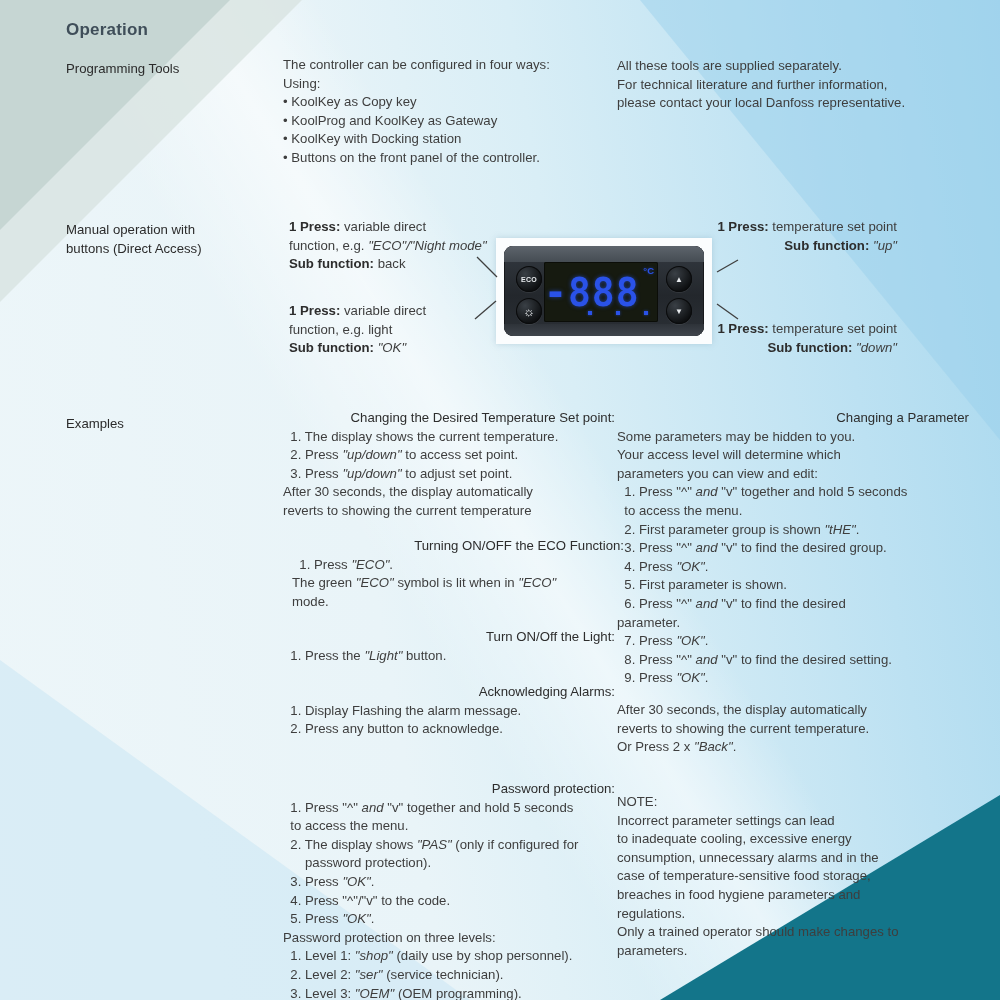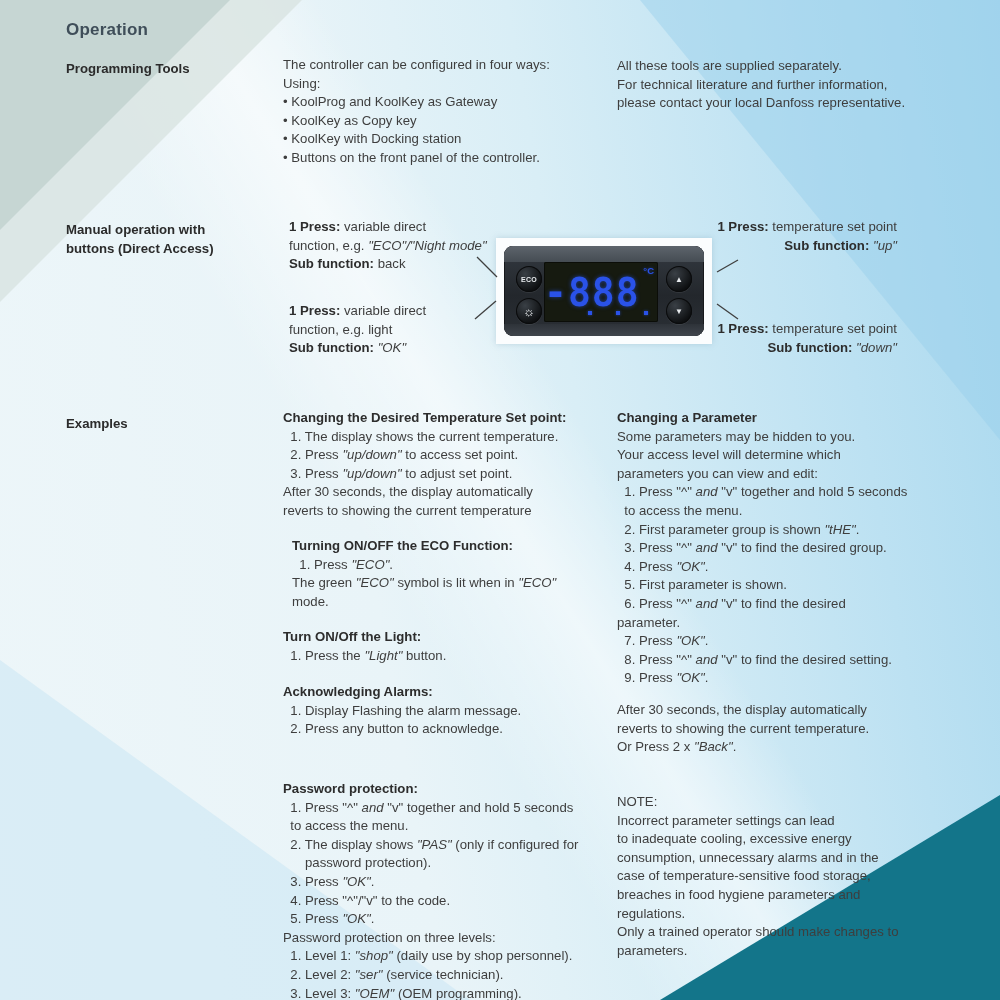--- a/index.html
+++ b/index.html
@@ -12,22 +12,22 @@
   .layer{position:absolute;inset:0;pointer-events:none;}
   .tr-blue{background:rgba(150,207,236,.45);clip-path:polygon(64% 0,100% 0,100% 44%);}
   .bl-blue{background:rgba(190,225,242,.40);clip-path:polygon(0 66%,0 100%,47% 100%);}
   .streak{background:linear-gradient(58deg,rgba(255,255,255,0) 40%,rgba(255,255,255,.55) 50%,rgba(255,255,255,0) 58%);}
   .gray-outer{background:rgba(216,227,225,.8);clip-path:polygon(0 0,302px 0,0 302px);}
   .gray-inner{background:#c6d6d3;clip-path:polygon(0 0,230px 0,0 230px);}
   .teal-tri{background:#13758a;clip-path:polygon(66% 100%,100% 79.5%,100% 100%);}
   .tblock{position:absolute;font-size:13.2px;line-height:18.6px;z-index:3;}
   .tblock .line{white-space:pre-wrap;}
   .title{font-size:17px;font-weight:700;color:#3f4e59;letter-spacing:.2px;}
-  .label{font-weight:700;color:#2b2b2b;}
-  .head{font-weight:700;color:#2d2d2d;white-space:pre-wrap;}
+  .label{font-weight:400;color:#2b2b2b;}
+  .head{font-weight:400;color:#2d2d2d;white-space:pre-wrap;text-align:right;}
   .b{font-weight:700;color:#2d2d2d;}
   .i{font-style:italic;}
   .ralign{text-align:right;}
   
   .photo{position:absolute;left:496px;top:238px;width:216px;height:106px;background:#fbfdfe;z-index:2;
          box-shadow:0 0 6px rgba(120,160,180,.35);}
   .ctrl{position:absolute;left:8px;top:8px;width:200px;height:90px;border-radius:9px;
         background:linear-gradient(#343a41 0%,#23272c 55%,#2b3036 100%);
         box-shadow:inset 0 0 0 1px #16181b;}
   .ctrl-top{position:absolute;left:0;top:0;width:200px;height:16px;border-radius:9px 9px 0 0;
@@ -67,22 +67,22 @@
   <div class="tblock label" style="left:66px;top:60px;">Programming Tools</div>
   <div class="tblock label" style="left:66px;top:221px;width:230px;">
       <div class="line">Manual operation with</div>
       <div class="line">buttons (Direct Access)</div>
     </div>
   <div class="tblock label" style="left:66px;top:415px;">Examples</div>
 
   <div class="tblock" style="left:283px;top:56px;width:330px;">
       <div class="line">The controller can be configured in four ways:</div>
       <div class="line">Using:</div>
+      <div class="line">• KoolKey as Copy key</div>
       <div class="line">• KoolProg and KoolKey as Gateway</div>
-      <div class="line">• KoolKey as Copy key</div>
       <div class="line">• KoolKey with Docking station</div>
       <div class="line">• Buttons on the front panel of the controller.</div>
     </div>
   <div class="tblock" style="left:617px;top:57px;width:345px;">
       <div class="line">All these tools are supplied separately.</div>
       <div class="line">For technical literature and further information,</div>
       <div class="line">please contact your local Danfoss representative.</div>
     </div>
 
   <div class="tblock" style="left:289px;top:218px;width:215px;">

